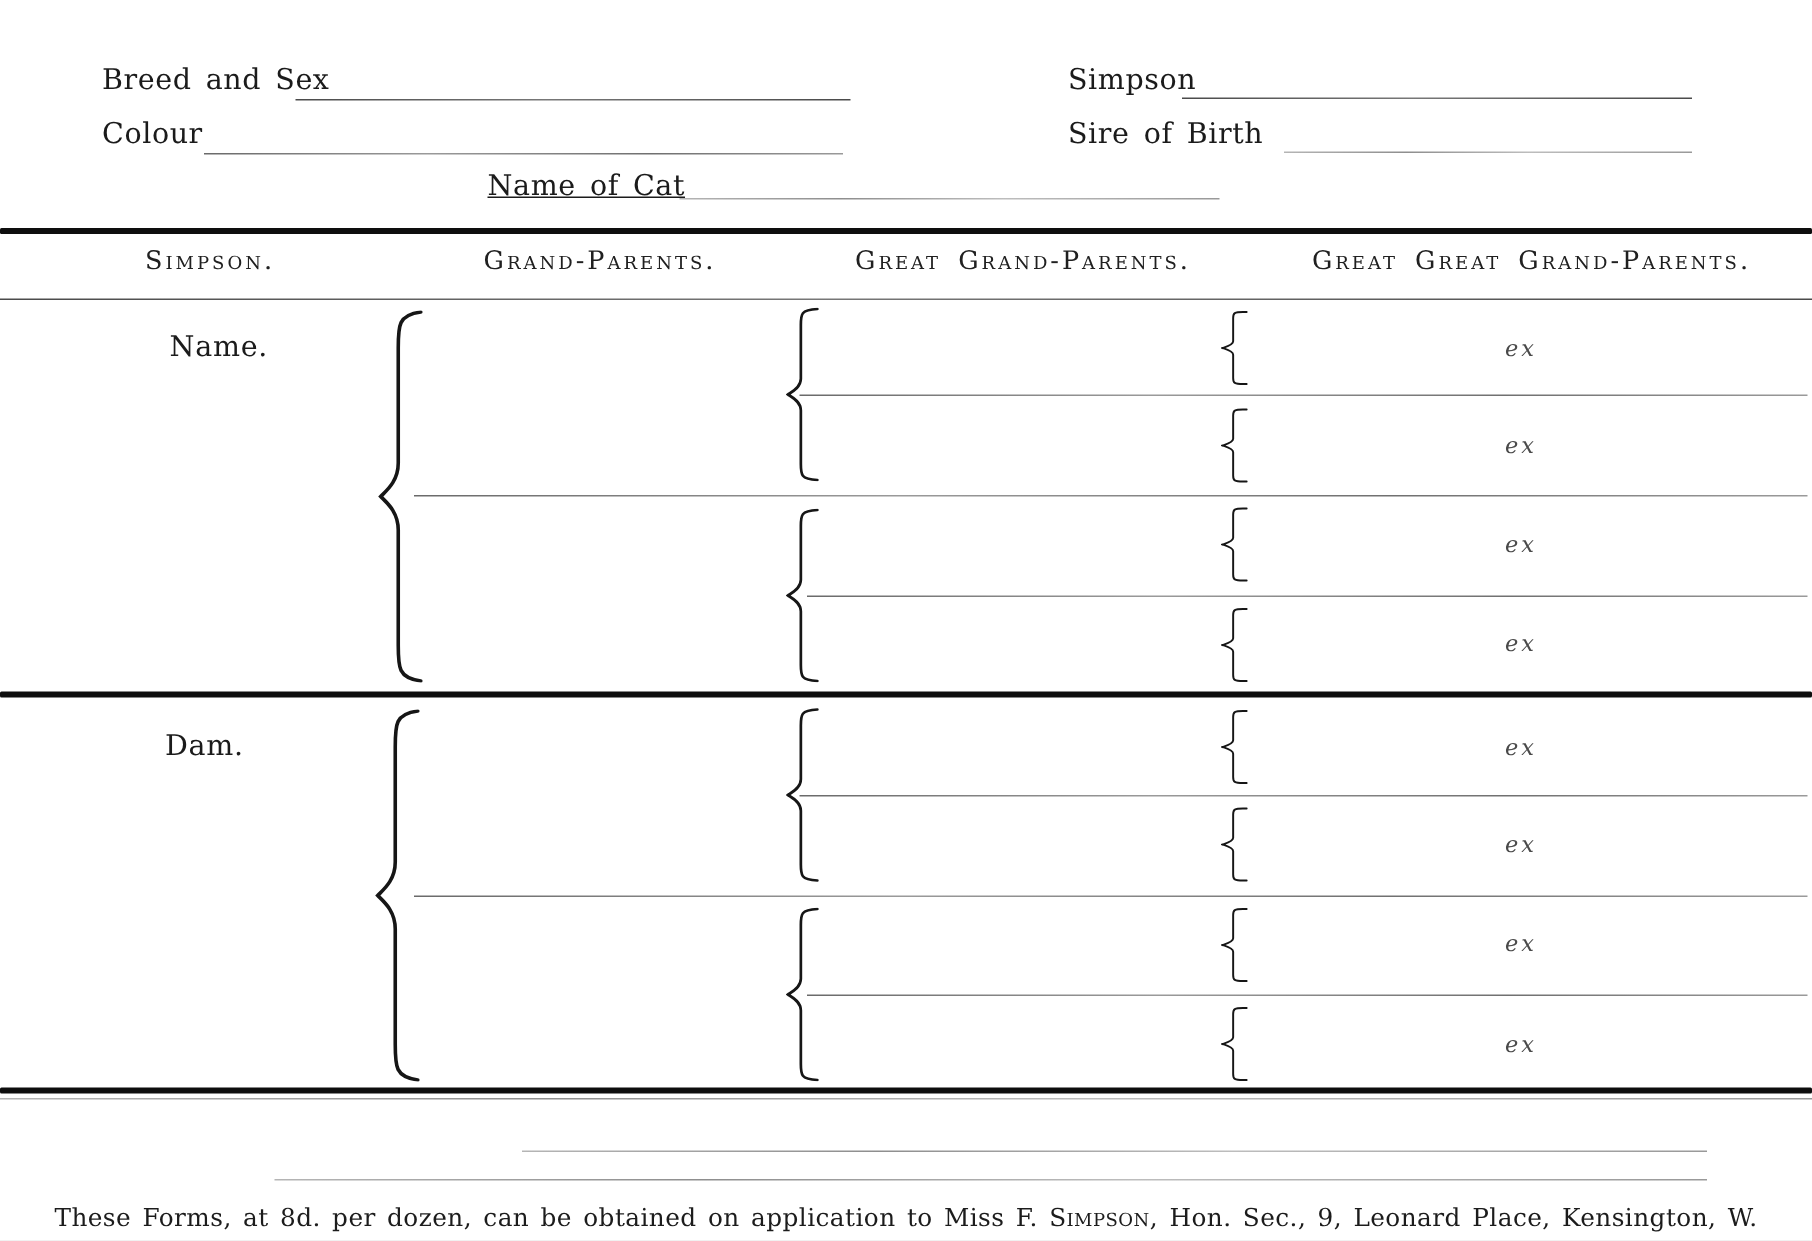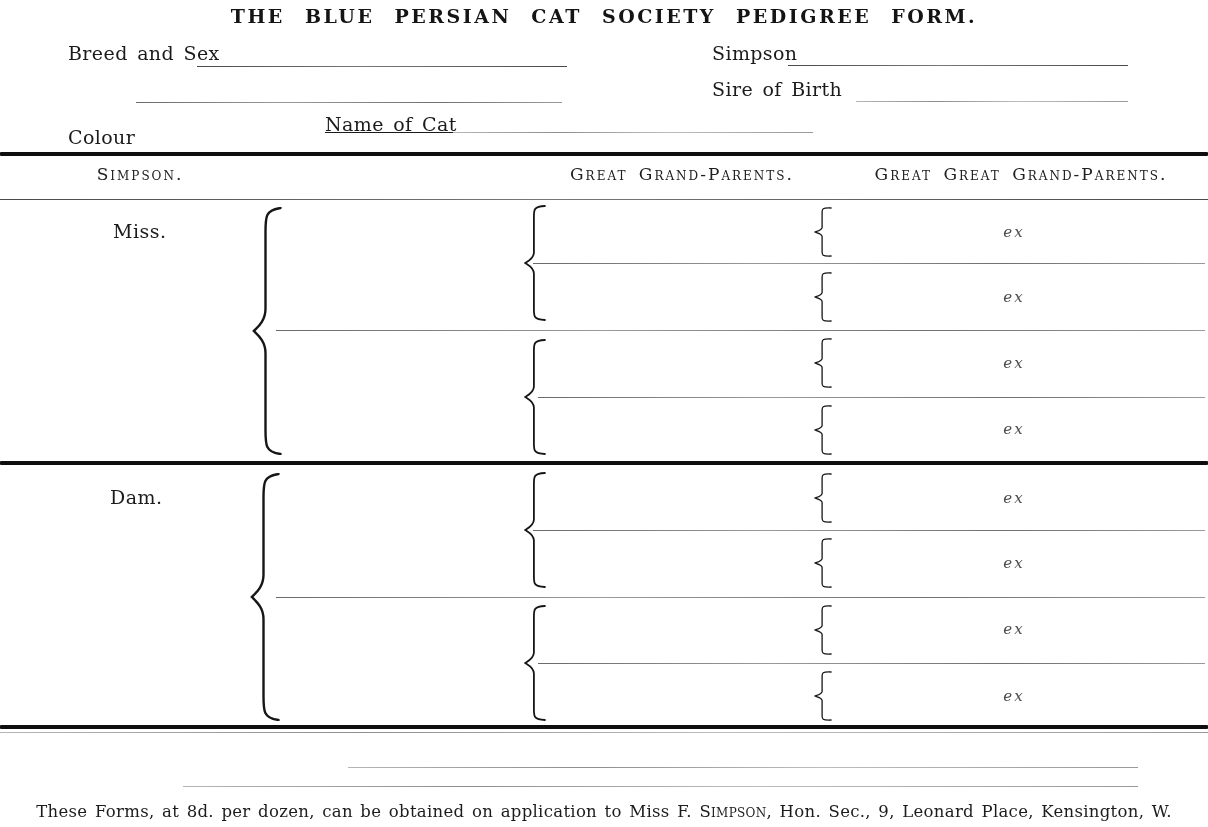--- a/index.html
+++ b/index.html
@@ -32,46 +32,46 @@
     width:100%;left:0;text-align:center;font-size:16.5px;color:#1c1c1c;
     letter-spacing:0.3px;word-spacing:2px;white-space:nowrap;
   }
   .smallcaps{font-variant:small-caps;}
 </style>
 </head>
 <body>
 
 <div class="page">
 
-  <div class="abs title">THE BLUE PERSIAN CAT SOCIETY PEDIGREE FORM.</div>
 
   <div class="abs field-label" style="left:68px;top:42px;">Breed and Sex</div>
   <div class="abs hline-dark" style="left:197px;top:66px;width:370px;"></div>
 
-  <div class="abs field-label" style="left:68px;top:78px;margin-top:48px;">Colour</div>
+  <div class="abs field-label" style="left:68px;top:78px;">Colour</div>
   <div class="abs hline" style="left:136px;top:102px;width:426px;"></div>
 
   <div class="abs field-label" style="left:712px;top:42px;">Simpson</div>
   <div class="abs hline-dark" style="left:788px;top:65px;width:340px;"></div>
 
   <div class="abs field-label" style="left:712px;top:78px;">Sire of Birth</div>
   <div class="abs hline-faint" style="left:856px;top:101px;width:272px;"></div>
 
   <div class="abs field-label" style="left:325px;top:113px;text-decoration:underline;">Name of Cat</div>
   <div class="abs hline-faint" style="left:453px;top:132px;width:360px;"></div>
 
   <div class="abs thick-rule" style="left:0;top:152px;width:1208px;"></div>
 
   <div class="abs col-header" style="left:55px;top:164px;width:170px;">Simpson.</div>
+  <div class="abs col-header" style="left:300px;top:164px;width:200px;">Grand-Parents.</div>
   <div class="abs col-header" style="left:557px;top:164px;width:250px;">Great Grand-Parents.</div>
   <div class="abs col-header" style="left:846px;top:164px;width:350px;">Great Great Grand-Parents.</div>
 
   <div class="abs hline-dark" style="left:0;top:199px;width:1208px;"></div>
 
-  <div class="abs section-label" style="left:113px;top:220px;">Miss.</div>
+  <div class="abs section-label" style="left:113px;top:220px;">Name.</div>
 
   <div class="abs brace brace-lg" style="left:252px;top:207px;width:30px;height:248px;"><svg width="30" height="248" viewBox="0 0 30 248" xmlns="http://www.w3.org/2000/svg">
         <path d="M 28.5,1 C 13.5,2.976 13.5,9.92 13.5,24.8 L 13.5,101.67999999999999 C 13.5,114.08 5.3999999999999995,120.28 1.7999999999999998,124 C 5.3999999999999995,127.72 13.5,133.92000000000002 13.5,146.32 L 13.5,223.20000000000002 C 13.5,238.07999999999998 13.5,245.024 28.5,247" fill="none" stroke="#161616" stroke-width="2.4" stroke-linecap="round"></path>
       </svg></div>
 
   <div class="abs brace brace-md" style="left:524px;top:205px;width:22px;height:116px;"><svg width="22" height="116" viewBox="0 0 22 116" xmlns="http://www.w3.org/2000/svg">
         <path d="M 20.9,1 C 9.9,1.3920000000000001 9.9,4.64 9.9,11.600000000000001 L 9.9,47.559999999999995 C 9.9,53.36 3.9599999999999995,56.26 1.3199999999999998,58 C 3.9599999999999995,59.74 9.9,62.64 9.9,68.44 L 9.9,104.4 C 9.9,111.36 9.9,114.608 20.9,115" fill="none" stroke="#161616" stroke-width="1.8" stroke-linecap="round"></path>
       </svg></div>
   <div class="abs brace brace-md" style="left:524px;top:339px;width:22px;height:116px;"><svg width="22" height="116" viewBox="0 0 22 116" xmlns="http://www.w3.org/2000/svg">
         <path d="M 20.9,1 C 9.9,1.3920000000000001 9.9,4.64 9.9,11.600000000000001 L 9.9,47.559999999999995 C 9.9,53.36 3.9599999999999995,56.26 1.3199999999999998,58 C 3.9599999999999995,59.74 9.9,62.64 9.9,68.44 L 9.9,104.4 C 9.9,111.36 9.9,114.608 20.9,115" fill="none" stroke="#161616" stroke-width="1.8" stroke-linecap="round"></path>

